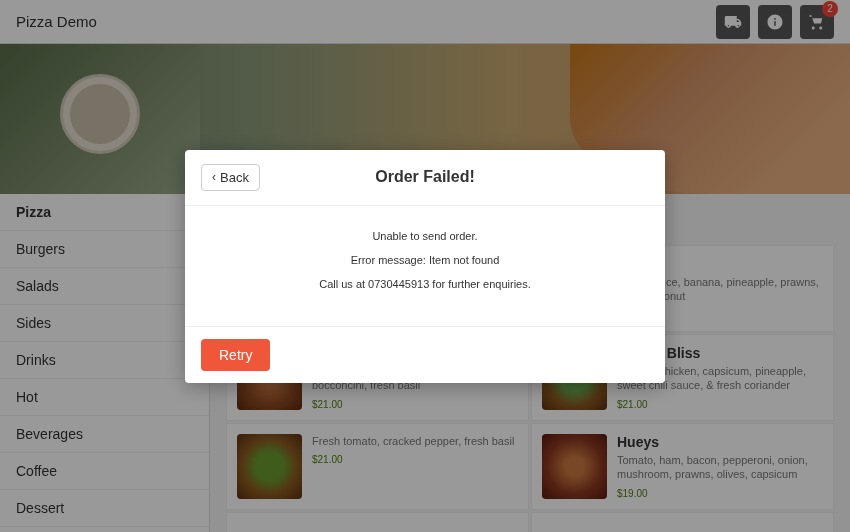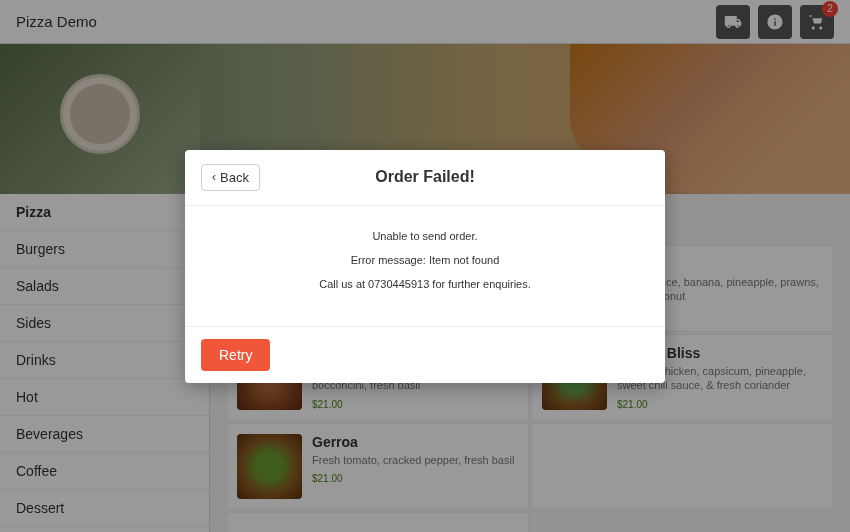--- a/index.html
+++ b/index.html
@@ -294,23 +294,32 @@
         <div class="menu-item-name">Blueys Bliss</div>
         <div class="menu-item-desc">Tomato, chicken, capsicum, pineapple, sweet chili sauce, &amp; fresh coriander</div>
         <div class="menu-item-price">$21.00</div>
       </div>
     </div>
         <div class="menu-item">
       <div class="menu-item-image">
         <div class="pizza-img gerroa"></div>
       </div>
       <div class="menu-item-info">
-        <div class="menu-item-name">Gerroa</div>
         <div class="menu-item-desc">Fresh tomato, cracked pepper, fresh basil</div>
         <div class="menu-item-price">$21.00</div>
+      </div>
+    </div>
+        <div class="menu-item">
+      <div class="menu-item-image">
+        <div class="pizza-img hueys"></div>
+      </div>
+      <div class="menu-item-info">
+        <div class="menu-item-name">Hueys</div>
+        <div class="menu-item-desc">Tomato, ham, bacon, pepperoni, onion, mushroom, prawns, olives, capsicum</div>
+        <div class="menu-item-price">$19.00</div>
       </div>
     </div>
         <div class="menu-item">
       
       
     </div>
         <div class="menu-item">
       
       
     </div>

